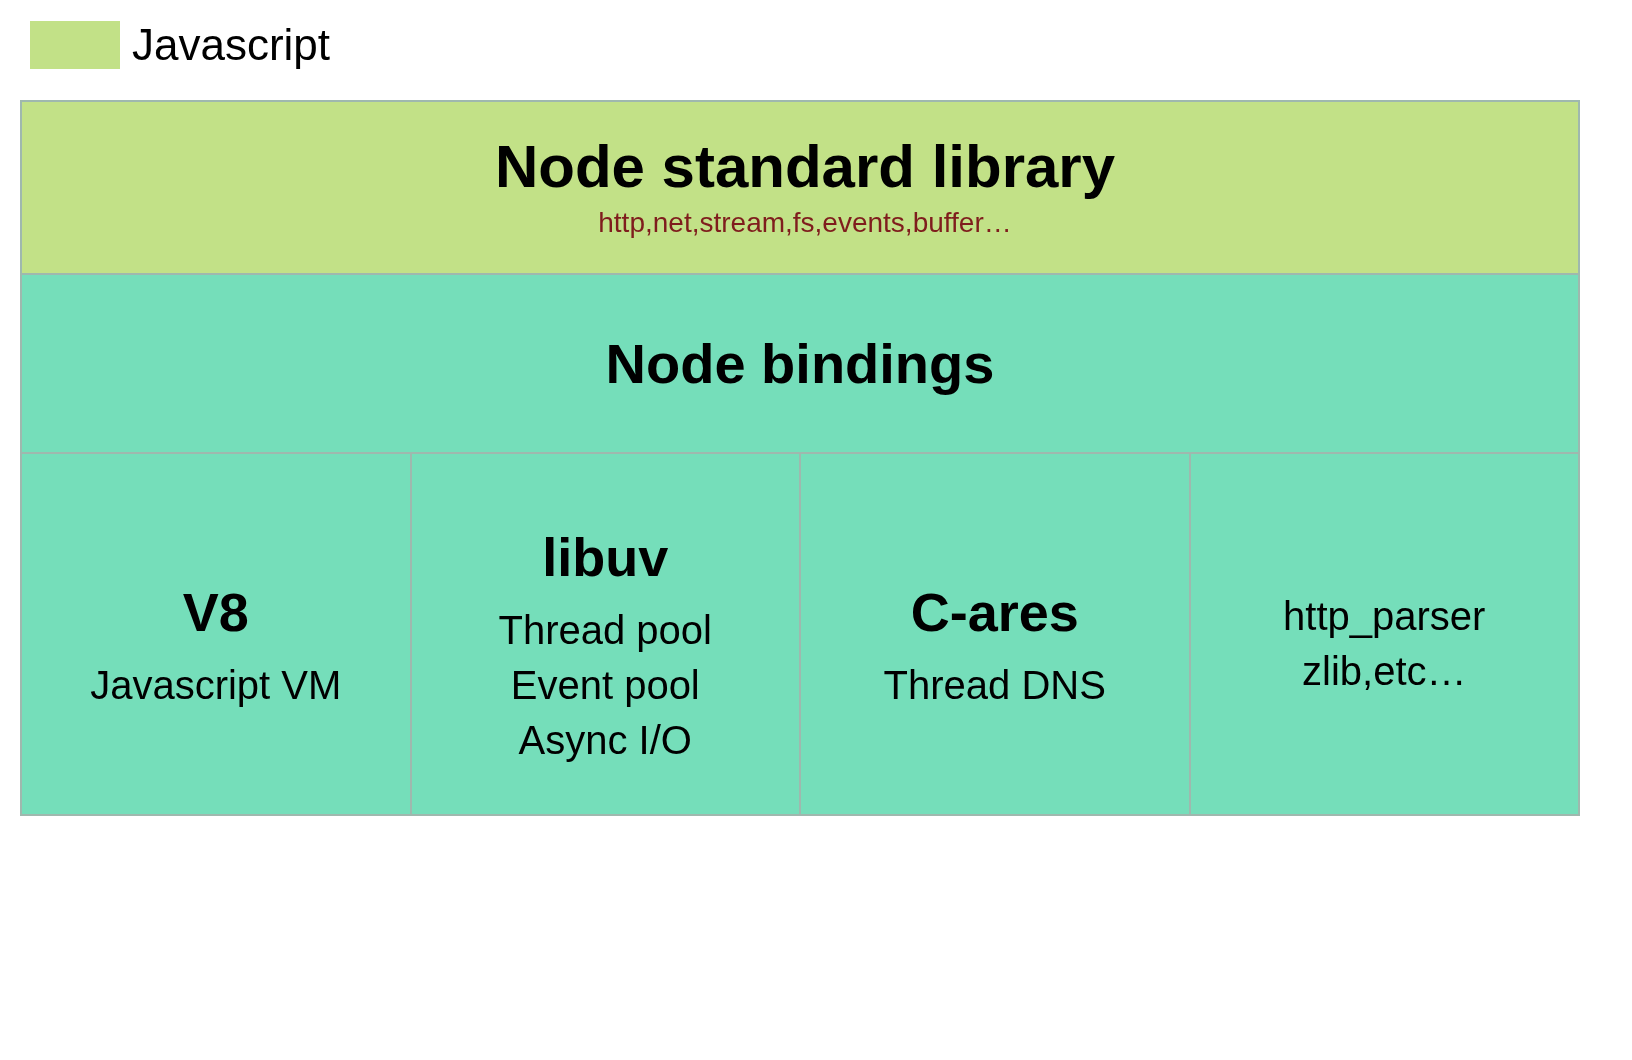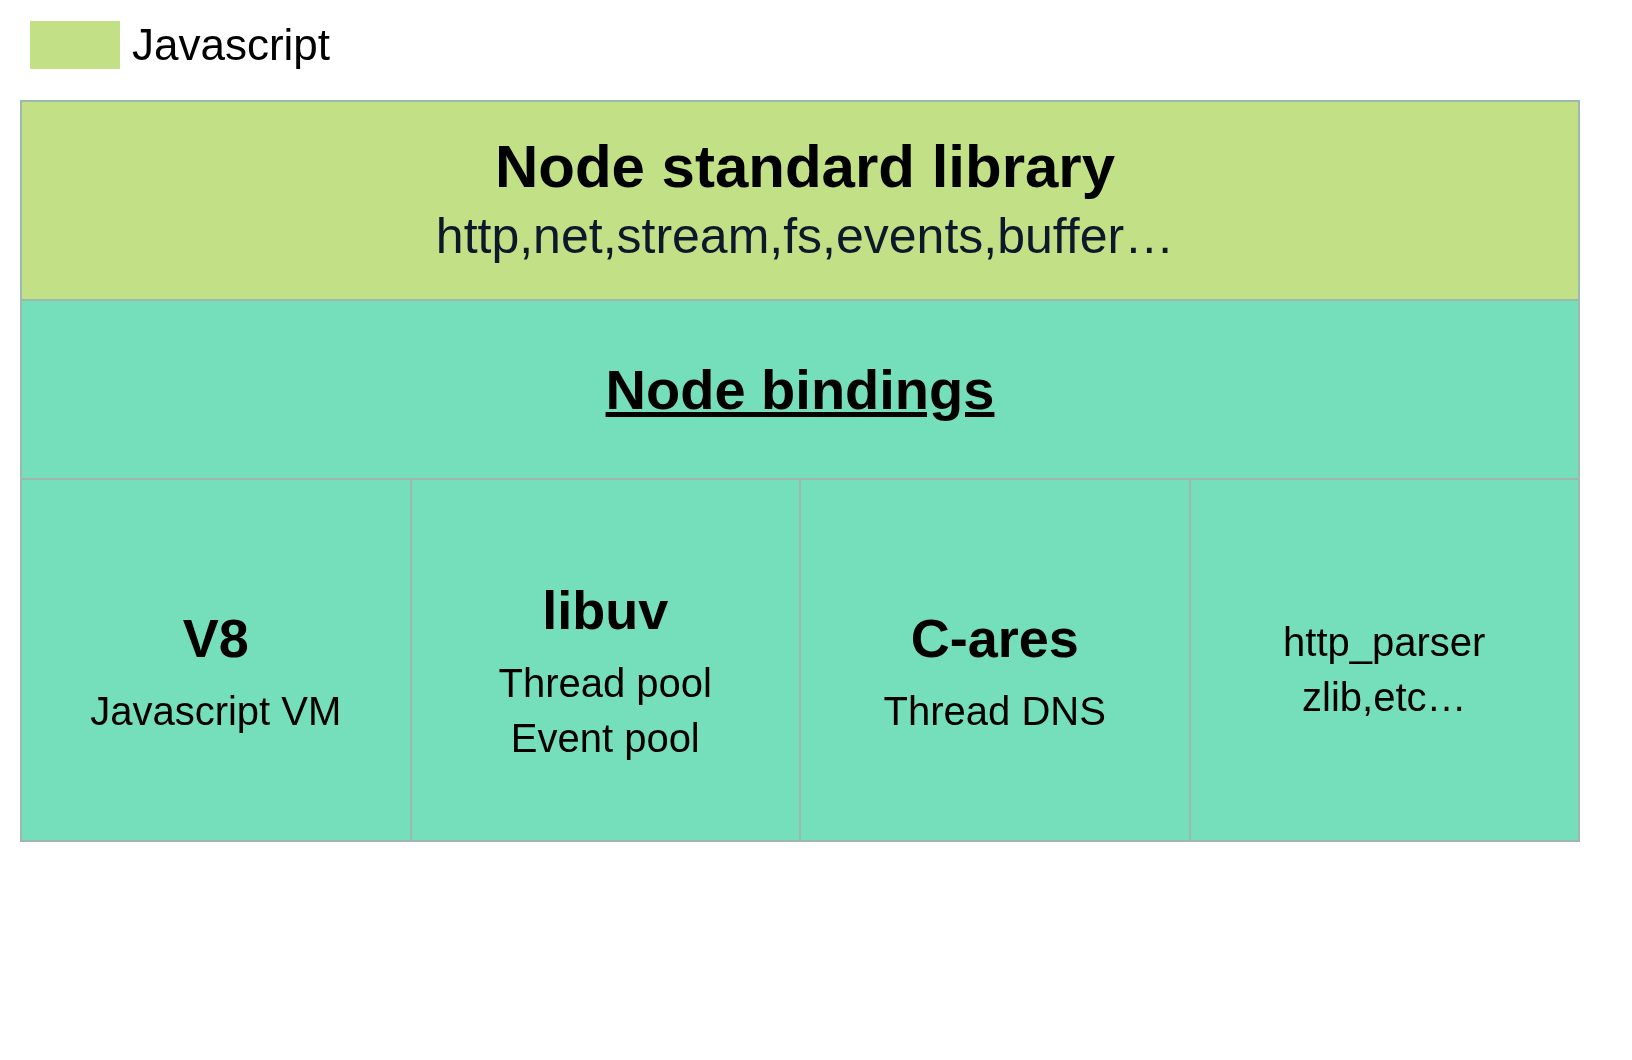--- a/index.html
+++ b/index.html
@@ -49,29 +49,28 @@
       padding: 30px 0 34px 10px;
       border-bottom: 2px solid #9fb8ae;
     }
     .layer-js .title {
       font-size: 60px;
       font-weight: bold;
       color: #000;
       margin-bottom: 6px;
     }
     .layer-js .subtitle {
-      font-size: 50px;
-      color: #0f172a;
+      font-size: 28px;
+      color: #7f1d1d;
     }
     .layer-bindings {
       background: #75deba;
       text-align: center;
       padding: 56px 8px;
       border-bottom: 2px solid #9fb8ae;
-      text-decoration: underline;
     }
     .layer-bindings .title {
       font-size: 56px;
       font-weight: bold;
       color: #000;
     }
     .layer-bottom {
       display: flex;
       background: #75deba;
     }
@@ -123,20 +122,21 @@
   </div>
   <div class="layer-bottom">
     <div class="box">
       <div class="title">V8</div>
       <div class="line">Javascript VM</div>
     </div>
     <div class="box">
       <div class="title">libuv</div>
       <div class="line">Thread pool</div>
       <div class="line">Event pool</div>
+      <div class="line">Async I/O</div>
     </div>
     <div class="box">
       <div class="title">C-ares</div>
       <div class="line">Thread DNS</div>
     </div>
     <div class="box">
       <div class="line">http_parser</div>
       <div class="line">zlib,etc…</div>
     </div>
   </div>

